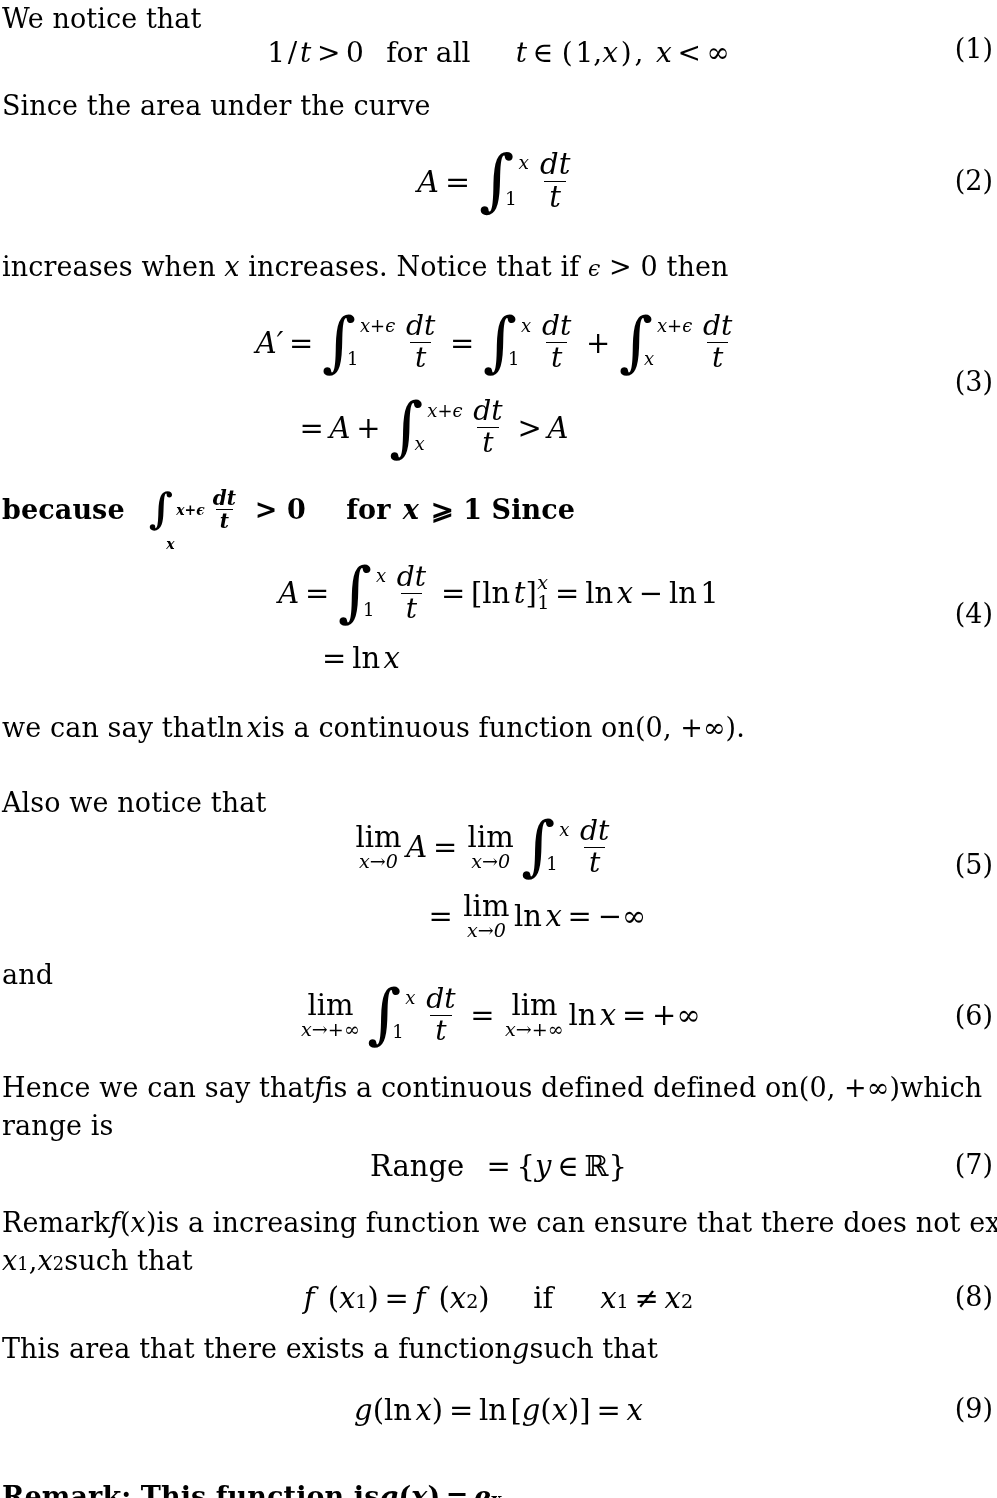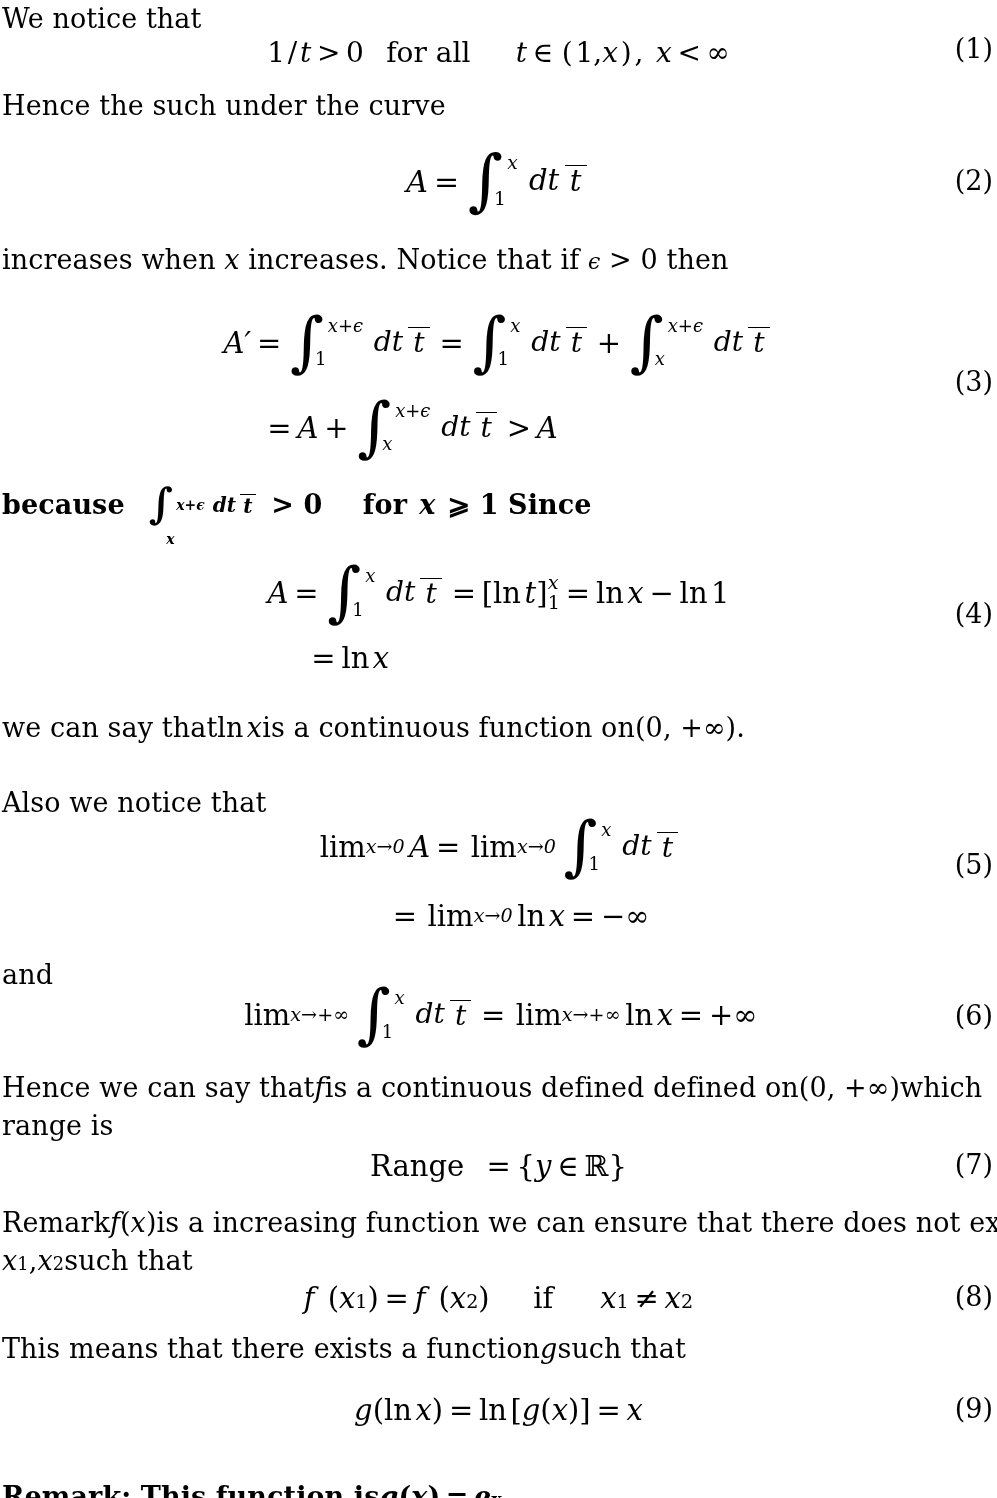--- a/index.html
+++ b/index.html
@@ -56,21 +56,21 @@
   
   .mi { font-style: italic; font-family: "DejaVu Serif", "Liberation Serif", serif; }
   .mn, .mo { font-style: normal; }
   .mo { margin: 0 .20em; }
   .motight { margin: 0 .10em; }
   .mop { font-style: normal; margin-right: .12em; }
 
   
   .frac {
     display: inline-flex;
-    flex-direction: row;
+    flex-direction: column;
     align-items: center;
     vertical-align: middle;
     margin: 0 .14em;
     font-size: .97em;
     line-height: 1.02;
   }
   .frac .num { padding: 0 .18em 1px .18em; }
   .frac .den { padding: 1px .18em 0 .18em; border-top: 1.6px solid #000; }
 
   
@@ -101,21 +101,21 @@
   .intlims .up { margin-left: .50em; margin-top: -0.32em; }
   .intlims .lo { margin-left: -0.22em; margin-bottom: -0.26em; }
 
   
   .intg.small .intsym { font-size: 1.75em; }
   .intg.small .intlims { height: 1.85em; font-size: .58em; }
 
   
   .limop {
     display: inline-flex;
-    flex-direction: row;
+    flex-direction: column;
     align-items: center;
     vertical-align: middle;
     margin: 0 .16em;
     line-height: 1.05;
   }
   .limop .lbody { font-style: normal; }
   .limop .lsub { font-size: .66em; margin-top: -0.04em; white-space: nowrap; }
 
   
   sub.msub { font-size: .66em; vertical-align: -0.30em; font-style: normal; }
@@ -174,21 +174,21 @@
         <span>,</span>
       <span class="nbsp-sm"></span>
       <span class="mi">x</span>
       <span class="mo">&lt;</span>
       <span class="mn">∞</span>
     </div>
   </div>
   <div class="eqnum" style="top:33px;">(1)</div>
 
   <div class="textline" style="top:89px;">
-    <span>Hence the such under the curve</span>
+    <span>Since the area under the curve</span>
   </div>
 
   <div class="eqrow" style="top:140px; height:82px;">
     <div class="eqbody" style="font-size:30px;">
       <span class="mi">A</span>
       <span class="mo">=</span>
       <span class="intg">
         <span class="intsym">∫</span>
         <span class="intlims">
           <span class="up mi">x</span>
@@ -196,21 +196,21 @@
         </span>
       </span>
       <span class="frac">
         <span class="num mi">dt</span>
         <span class="den mi">t</span>
       </span>
     </div>
   </div>
   <div class="eqnum" style="top:165px;">(2)</div>
 
-  <div class="textline" style="top:243px;">
+  <div class="textline" style="top:250px;">
     <span>increases when </span><span class="mi">x</span><span> increases.  Notice that if </span><span class="mi" style="font-size:22px;">ϵ</span><span> &gt; 0 then</span>
   </div>
 
   <div class="eqrow" style="top:300px; height:170px; align-items:flex-start;">
     <div class="eqstack" style="font-size:29px;">
 
       <div class="line" style="height:85px;">
         <span class="mi">A′</span>
         <span class="mo">=</span>
         <span class="intg">
@@ -494,21 +494,21 @@
       <span class="mi">x</span>
         <sub class="msub">1</sub>
       <span class="mo">≠</span>
       <span class="mi">x</span>
         <sub class="msub">2</sub>
     </div>
   </div>
   <div class="eqnum" style="top:1281px;">(8)</div>
 
   <div class="textline" style="top:1332px; display:flex; align-items:baseline;">
-    <span>This means that there exists a function </span>
+    <span>This area that there exists a function </span>
       <span class="mi">g</span>
       <span> such that</span>
   </div>
 
   <div class="eqrow" style="top:1388px; height:44px;">
     <div class="eqbody" style="font-size:29px;">
       <span class="mi">g</span>
         <span>(</span>
         <span class="mop">ln</span>
         <span class="mi">x</span>

